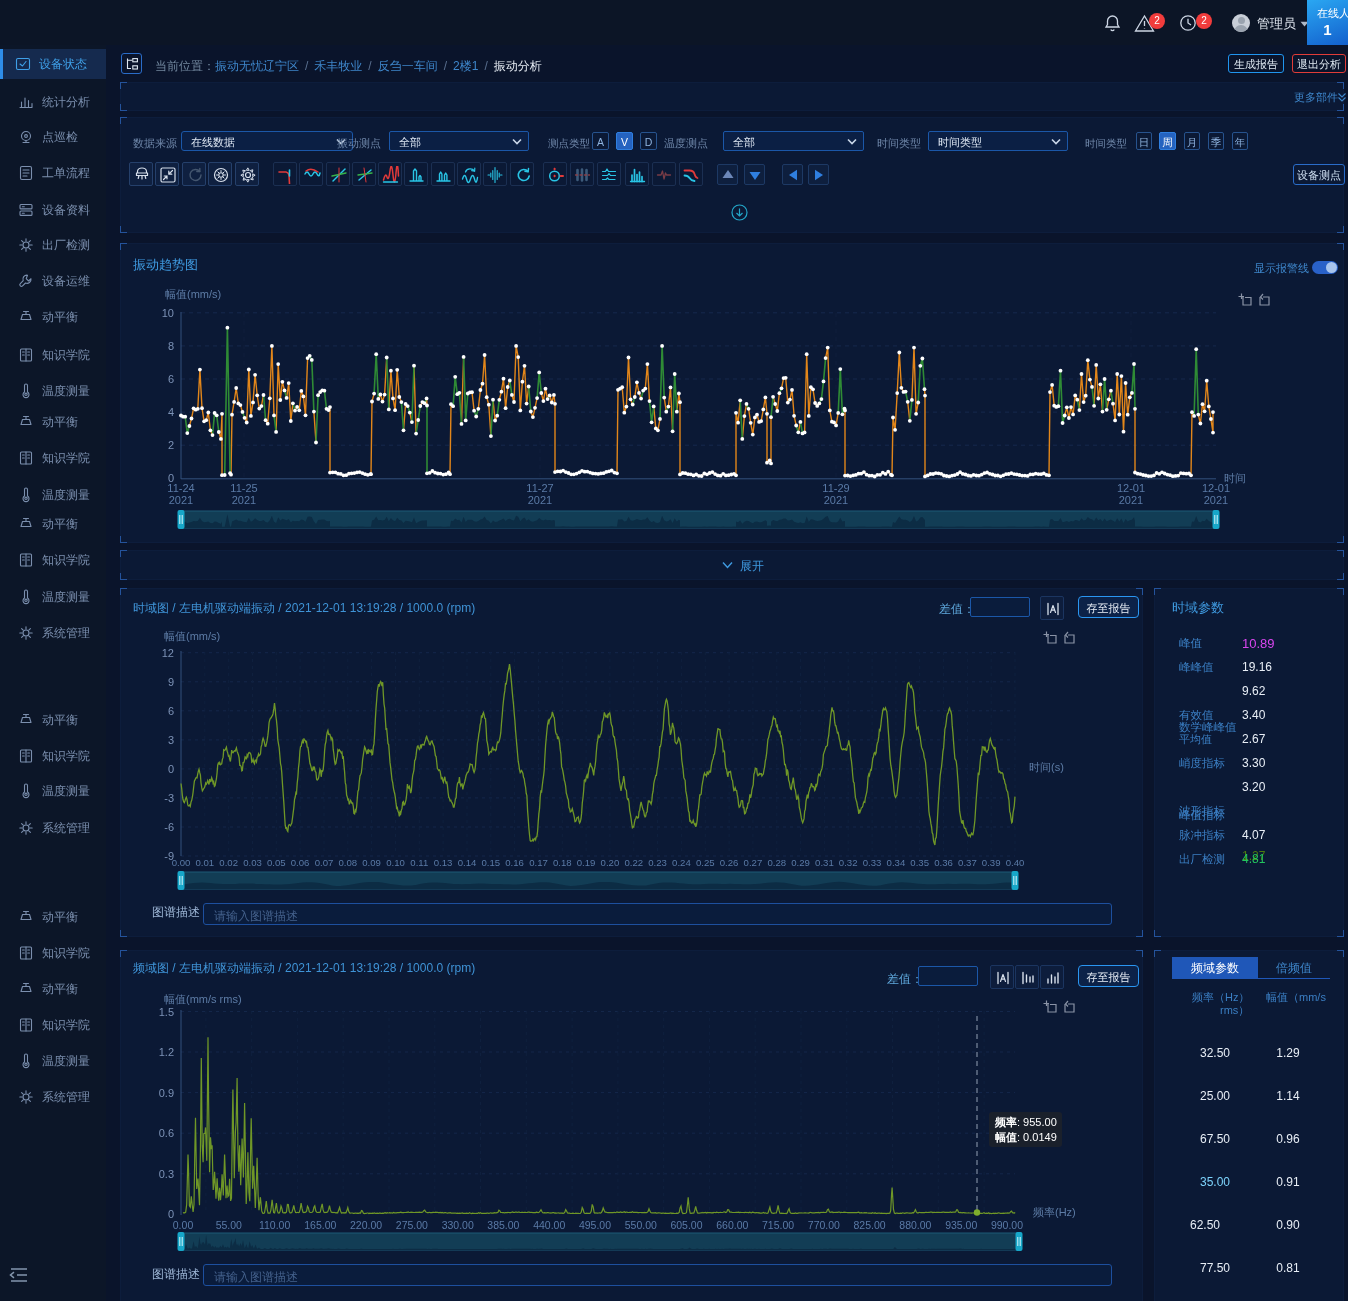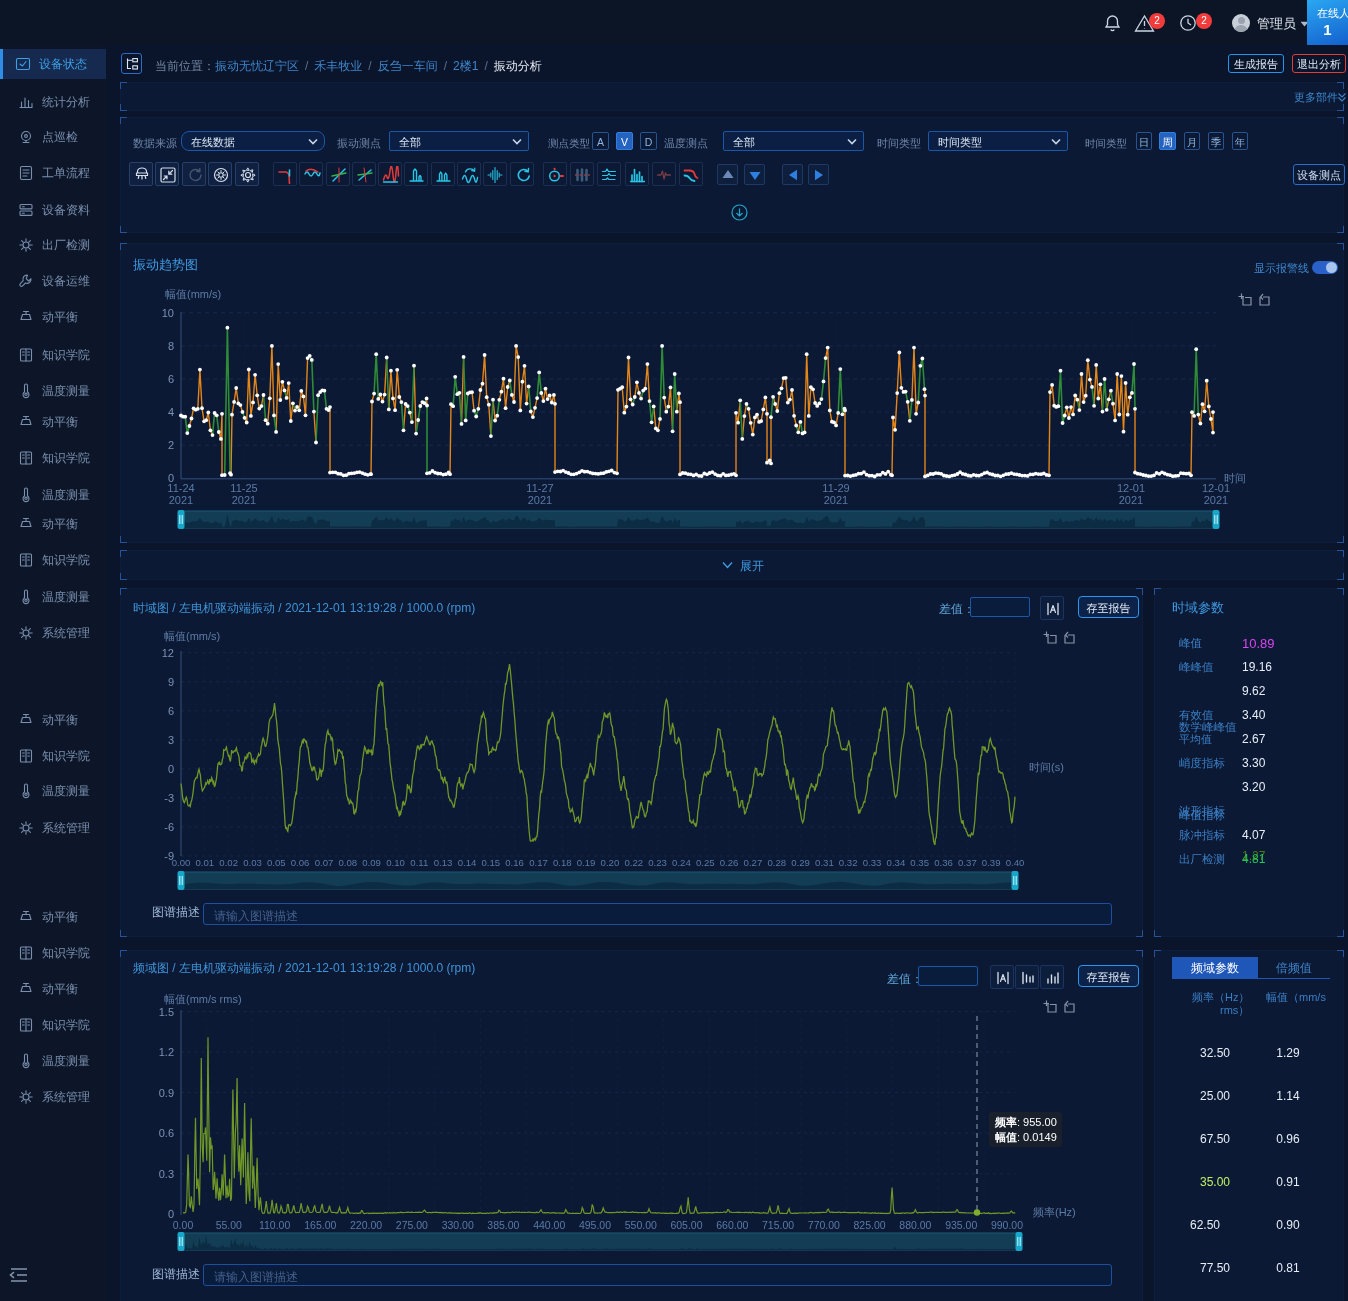--- a/index.html
+++ b/index.html
@@ -209,21 +209,21 @@
     <svg style="position:absolute;left:1338px;top:93px;" width="8" height="9" viewBox="0 0 8 9">
       <path d="M0.5 0.5L4 4L7.5 0.5M0.5 4.5L4 8L7.5 4.5" stroke="#3e86ca" stroke-width="1.1" fill="none"></path>
     </svg>
     <div style="position:absolute;left:120px;top:117px;width:1224px;height:116px;background:#0b1935;border:1px solid #0d1d3c;">
       <i style="position:absolute;top:-1px;left:-1px;width:7px;height:7px;border:1.5px solid #24539c;border-bottom:none;border-right:none;"></i>
       <i style="position:absolute;top:-1px;right:-1px;width:7px;height:7px;border:1.5px solid #24539c;border-bottom:none;border-left:none;"></i>
       <i style="position:absolute;bottom:-1px;left:-1px;width:7px;height:7px;border:1.5px solid #24539c;border-top:none;border-right:none;"></i>
       <i style="position:absolute;bottom:-1px;right:-1px;width:7px;height:7px;border:1.5px solid #24539c;border-top:none;border-left:none;"></i>
     </div>
     <div style="position:absolute;left:133px;top:136px;font-size:11px;color:#6e86a8;white-space:nowrap;">数据来源</div>
-    <div style="position:absolute;left:181px;top:131px;width:144px;height:20px;background:#0b1f44;border:1px solid #1b57a8;border-radius:8px;">
+    <div style="position:absolute;left:181px;top:131px;width:172px;height:20px;background:#0b1f44;border:1px solid #1b57a8;border-radius:3px;">
       <span style="position:absolute;left:9px;top:3px;font-size:11px;color:#dfe8f4;">在线数据</span>
       <svg style="position:absolute;right:6px;top:6px;" width="10" height="8" viewBox="0 0 10 8">
         <path d="M1 1.5l4 4 4-4" stroke="#c9d6e8" stroke-width="1.6" fill="none"></path>
       </svg>
     </div>
     <div style="position:absolute;left:337px;top:136px;font-size:11px;color:#6e86a8;white-space:nowrap;">振动测点</div>
     <div style="position:absolute;left:389px;top:131px;width:140px;height:20px;background:#0b1f44;border:1px solid #1b57a8;border-radius:2px;">
       <span style="position:absolute;left:9px;top:3px;font-size:11px;color:#dfe8f4;">全部</span>
       <svg style="position:absolute;right:6px;top:6px;" width="10" height="8" viewBox="0 0 10 8">
         <path d="M1 1.5l4 4 4-4" stroke="#c9d6e8" stroke-width="1.6" fill="none"></path>
@@ -533,21 +533,21 @@
     <div style="position:absolute;left:1172px;top:978px;width:158px;height:1px;background:#1f57b8;"></div>
     <div style="position:absolute;left:1192px;top:990px;font-size:11px;color:#3b7fc4;white-space:nowrap;">频率（Hz）</div>
     <div style="position:absolute;left:1266px;top:990px;font-size:11px;color:#3b7fc4;white-space:nowrap;">幅值（mm/s</div>
     <div style="position:absolute;left:1220px;top:1003px;font-size:11px;color:#3b7fc4;white-space:nowrap;">rms）</div>
     <div style="position:absolute;left:1190px;top:1046px;font-size:12px;color:#e8eef6;white-space:nowrap;width:50px;text-align:center;">32.50</div>
     <div style="position:absolute;left:1268px;top:1046px;font-size:12px;color:#e8eef6;white-space:nowrap;width:40px;text-align:center;">1.29</div>
     <div style="position:absolute;left:1190px;top:1089px;font-size:12px;color:#e8eef6;white-space:nowrap;width:50px;text-align:center;">25.00</div>
     <div style="position:absolute;left:1268px;top:1089px;font-size:12px;color:#e8eef6;white-space:nowrap;width:40px;text-align:center;">1.14</div>
     <div style="position:absolute;left:1190px;top:1132px;font-size:12px;color:#e8eef6;white-space:nowrap;width:50px;text-align:center;">67.50</div>
     <div style="position:absolute;left:1268px;top:1132px;font-size:12px;color:#e8eef6;white-space:nowrap;width:40px;text-align:center;">0.96</div>
-    <div style="position:absolute;left:1190px;top:1175px;font-size:12px;color:#bef264;white-space:nowrap;width:50px;text-align:center;">35.00</div>
+    <div style="position:absolute;left:1190px;top:1175px;font-size:12px;color:#7dd3fc;white-space:nowrap;width:50px;text-align:center;">35.00</div>
     <div style="position:absolute;left:1268px;top:1175px;font-size:12px;color:#e8eef6;white-space:nowrap;width:40px;text-align:center;">0.91</div>
     <div style="position:absolute;left:1190px;top:1218px;font-size:12px;color:#e8eef6;white-space:nowrap;width:50px;text-align:left;">62.50</div>
     <div style="position:absolute;left:1268px;top:1218px;font-size:12px;color:#e8eef6;white-space:nowrap;width:40px;text-align:center;">0.90</div>
     <div style="position:absolute;left:1190px;top:1261px;font-size:12px;color:#e8eef6;white-space:nowrap;width:50px;text-align:center;">77.50</div>
     <div style="position:absolute;left:1268px;top:1261px;font-size:12px;color:#e8eef6;white-space:nowrap;width:40px;text-align:center;">0.81</div>
     <svg style="position:absolute;left:0;top:0;" width="1348" height="1301" viewBox="0 0 1348 1301" font-family="Liberation Sans,sans-serif">
       <line x1="181" y1="445.2" x2="1216" y2="445.2" stroke="#16294d" stroke-width="1" stroke-dasharray="4 4"></line>
       <line x1="181" y1="412.1" x2="1216" y2="412.1" stroke="#16294d" stroke-width="1" stroke-dasharray="4 4"></line>
       <line x1="181" y1="379.0" x2="1216" y2="379.0" stroke="#16294d" stroke-width="1" stroke-dasharray="4 4"></line>
       <line x1="181" y1="345.9" x2="1216" y2="345.9" stroke="#16294d" stroke-width="1" stroke-dasharray="4 4"></line>

